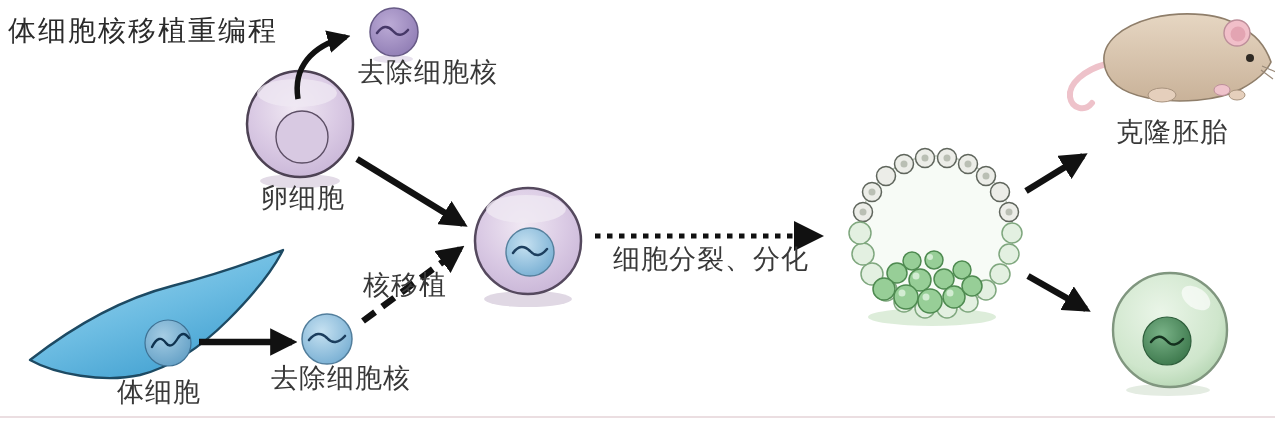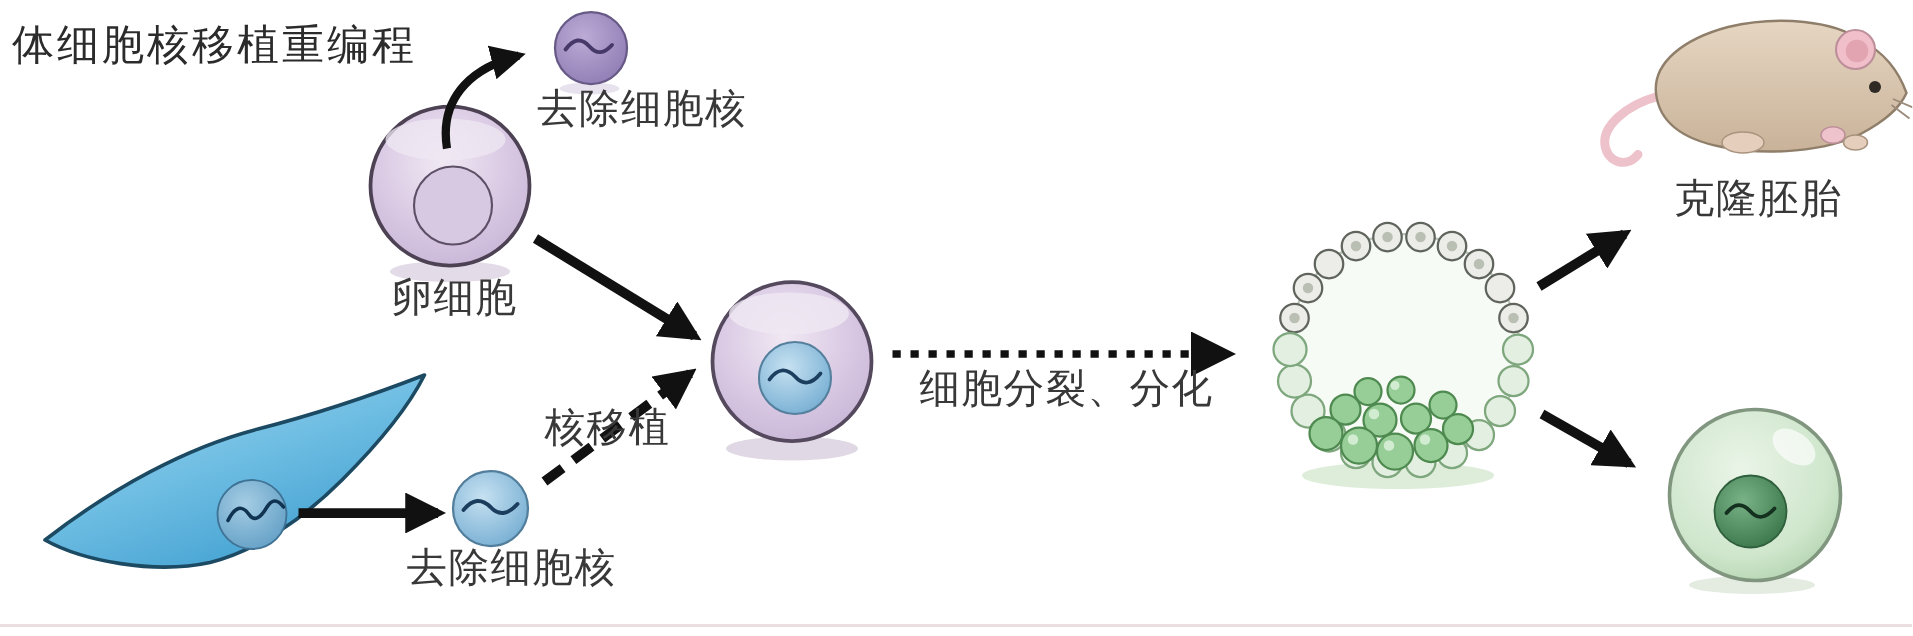--- a/index.html
+++ b/index.html
@@ -216,20 +216,21 @@
   <div class="lbl title" style="left:8px;top:16px">体细胞核移植重编程</div>
 
   <div class="lbl" style="left:358px;top:58px">去除细胞核</div>
 
   <div class="lbl" style="left:363px;top:271px">核移植</div>
 
   <div class="lbl" style="left:261px;top:184px">卵细胞</div>
 
   <div class="lbl" style="left:271px;top:364px">去除细胞核</div>
 
+  <div class="lbl" style="left:117px;top:378px">体细胞</div>
 
 
   <div class="lbl" style="left:613px;top:245px">细胞分裂、分化</div>
 
 
   <div class="lbl" style="left:1116px;top:118px">克隆胚胎</div>
 
 
   <div class="bottom-edge"></div>
 </div>

